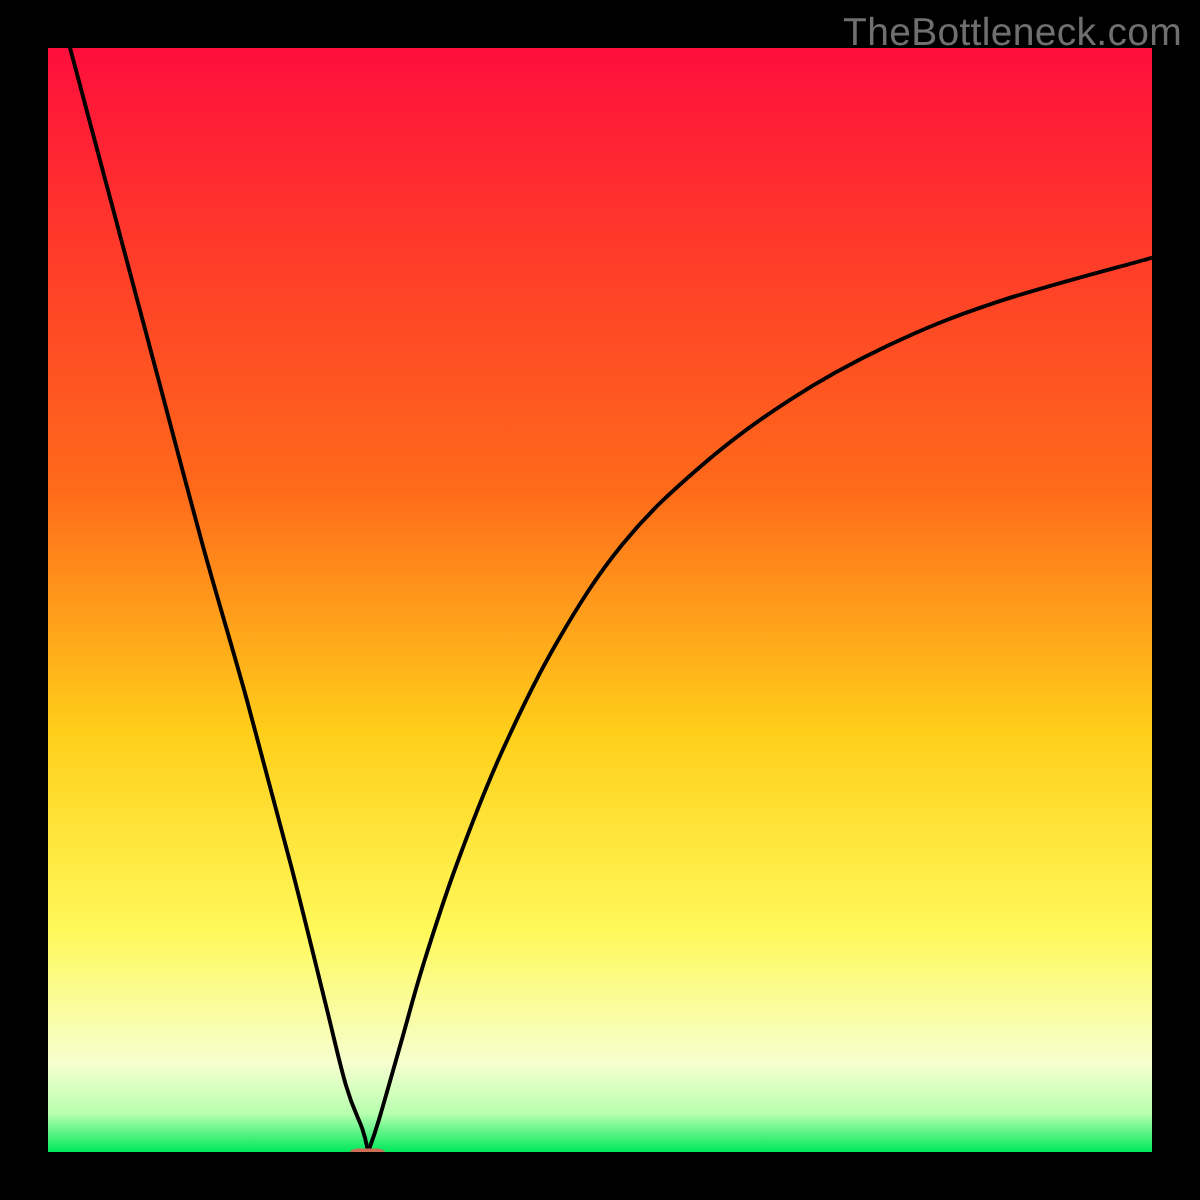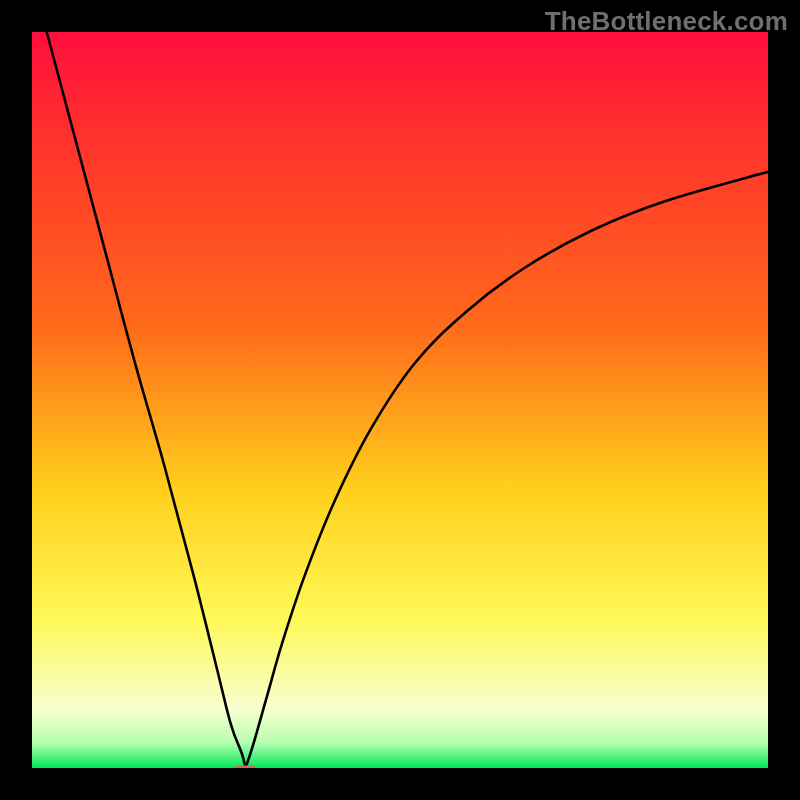--- a/index.html
+++ b/index.html
@@ -26,21 +26,21 @@
     width: 736px;
     height: 736px;
     overflow: hidden;
   }
   .watermark {
     position: absolute;
     top: 6px;
     right: 12px;
     color: #6f6f6f;
     font-size: 26px;
-    font-weight: 700;
+    font-weight: 400;
     letter-spacing: 0.2px;
     z-index: 5;
   }
   svg.curve {
     position: absolute;
     left: 0;
     top: 0;
   }
   .marker {
     position: absolute;

